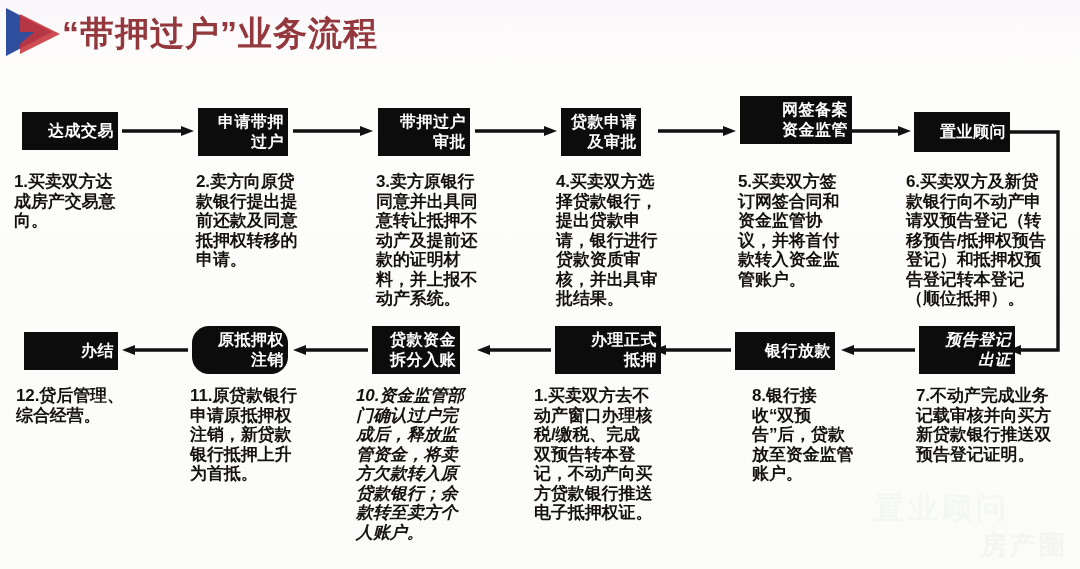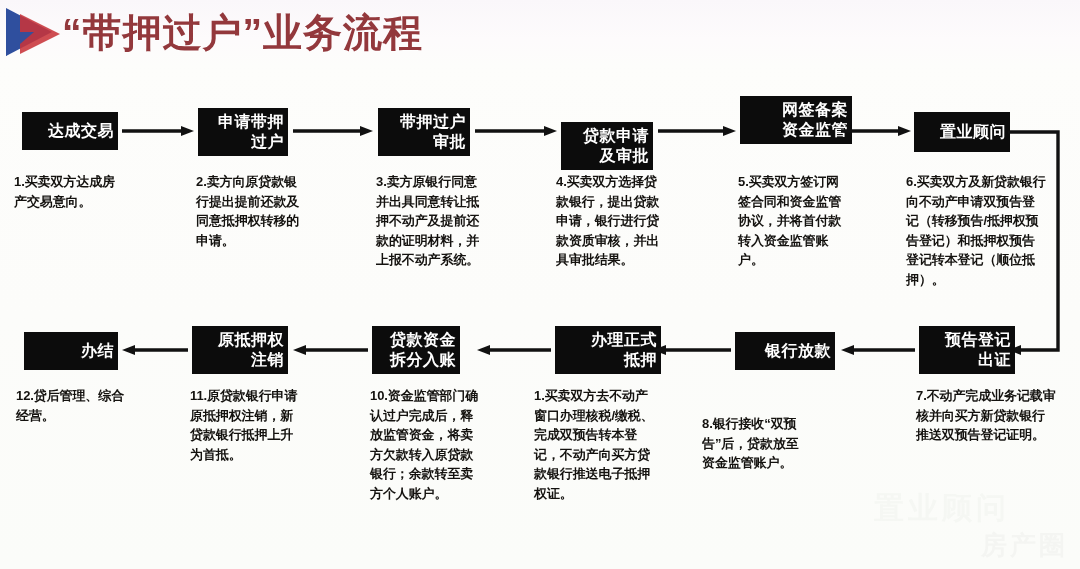--- a/index.html
+++ b/index.html
@@ -32,21 +32,21 @@
   #logo-mark {
     position: absolute;
     left: 4px; top: 6px;
     width: 58px; height: 56px;
   }
   #title-text {
     position: absolute;
     left: 62px; top: 8px;
     height: 50px;
     line-height: 50px;
-    font-size: 39px;
+    font-size: 34px;
     font-weight: bold;
     letter-spacing: 1px;
     color: #93383c;
     white-space: nowrap;
     text-shadow: 0 1px 0 rgba(255,255,255,0.6);
   }
 
   
   .node {
     position: absolute;
@@ -66,21 +66,21 @@
   }
   .node-title {
     display: block;
     width: 100%;
   }
 
   
   .desc {
     position: absolute;
     color: #14120f;
-    font-size: 13px;
+    font-size: 17px;
     line-height: 19.5px;
     font-weight: bold;
     letter-spacing: -0.1px;
     box-sizing: border-box;
     text-align: left;
     white-space: pre-wrap;
     word-break: break-all;
   }
 
   
@@ -140,21 +140,21 @@
   <div class="node" style="left:198px; top:108px; width:90px; height:48px;">
     <span class="node-title">申请带押
 过户</span>
   </div>
 
   <div class="node" style="left:378px; top:108px; width:92px; height:48px;">
     <span class="node-title">带押过户
 审批</span>
   </div>
 
-  <div class="node" style="left:561px; top:122px; width:92px; height:48px;">
+  <div class="node" style="left:561px; top:108px; width:80px; height:48px;">
     <span class="node-title">贷款申请
 及审批</span>
   </div>
 
   <div class="node" style="left:740px; top:96px; width:112px; height:48px;">
     <span class="node-title">网签备案
 资金监管</span>
   </div>
 
   <div class="node" style="left:914px; top:112px; width:96px; height:40px;">
@@ -203,40 +203,40 @@
   <div class="desc" style="left:196px; top:172px; width:108px;">2.卖方向原贷款银行提出提前还款及同意抵押权转移的申请。</div>
   <div class="desc" style="left:376px; top:172px; width:108px;">3.卖方原银行同意并出具同意转让抵押不动产及提前还款的证明材料，并上报不动产系统。</div>
   <div class="desc" style="left:556px; top:172px; width:112px;">4.买卖双方选择贷款银行，提出贷款申请，银行进行贷款资质审核，并出具审批结果。</div>
   <div class="desc" style="left:738px; top:172px; width:106px;">5.买卖双方签订网签合同和资金监管协议，并将首付款转入资金监管账户。</div>
   <div class="desc" style="left:906px; top:172px; width:140px;">6.买卖双方及新贷款银行向不动产申请双预告登记（转移预告/抵押权预告登记）和抵押权预告登记转本登记（顺位抵押）。</div>
 
   <div class="node" style="left:24px; top:332px; width:94px; height:38px;">
     <span class="node-title">办结</span>
   </div>
 
-  <div class="node" style="left:192px; top:326px; width:96px; height:48px;">
+  <div class="node" style="left:192px; top:326px; width:96px; height:48px;border-radius:17px;">
     <span class="node-title">原抵押权
 注销</span>
   </div>
 
   <div class="node" style="left:372px; top:326px; width:88px; height:48px;">
     <span class="node-title">贷款资金
 拆分入账</span>
   </div>
 
   <div class="node" style="left:555px; top:326px; width:106px; height:48px;padding-left:8px;">
     <span class="node-title">办理正式
 抵押</span>
   </div>
 
   <div class="node" style="left:735px; top:332px; width:100px; height:38px;">
     <span class="node-title">银行放款</span>
   </div>
 
-  <div class="node" style="left:919px; top:326px; width:96px; height:48px;">
+  <div class="node" style="left:919px; top:326px; width:96px; height:48px;font-style:italic;">
     <span class="node-title">预告登记
 出证</span>
   </div>
 
   <div class="arrow" style="left:841px; top:344px; width:74px;">
     <svg width="74" height="12" viewBox="0 0 74 12">
         <line x1="12" y1="6" x2="74" y2="6" stroke="#111" stroke-width="3.4"></line>
         <polygon points="0,6 13,1 13,11" fill="#111"></polygon>
       </svg>
   </div>
@@ -260,21 +260,21 @@
   </div>
   <div class="arrow" style="left:122px; top:344px; width:66px;">
     <svg width="66" height="12" viewBox="0 0 66 12">
         <line x1="12" y1="6" x2="66" y2="6" stroke="#111" stroke-width="3.4"></line>
         <polygon points="0,6 13,1 13,11" fill="#111"></polygon>
       </svg>
   </div>
 
   <div class="desc" style="left:16px; top:386px; width:118px;">12.贷后管理、综合经营。</div>
   <div class="desc" style="left:190px; top:386px; width:112px;">11.原贷款银行申请原抵押权注销，新贷款银行抵押上升为首抵。</div>
-  <div class="desc" style="left:370px; top:386px; width:112px;">10.资金监管部门确认过户完成后，释放监管资金，将卖方欠款转入原贷款银行；余款转至卖方个人账户。</div>
+  <div class="desc" style="left:356px; top:386px; width:112px;font-style:italic;">10.资金监管部门确认过户完成后，释放监管资金，将卖方欠款转入原贷款银行；余款转至卖方个人账户。</div>
   <div class="desc" style="left:534px; top:386px; width:120px;">1.买卖双方去不动产窗口办理核税/缴税、完成双预告转本登记，不动产向买方贷款银行推送电子抵押权证。</div>
-  <div class="desc" style="left:702px; top:386px; width:104px;margin-top:28px;">8.银行接收“双预告”后，贷款放至资金监管账户。</div>
+  <div class="desc" style="left:752px; top:386px; width:104px;">8.银行接收“双预告”后，贷款放至资金监管账户。</div>
   <div class="desc" style="left:916px; top:386px; width:140px;">7.不动产完成业务记载审核并向买方新贷款银行推送双预告登记证明。</div>
 
   <div id="watermark2">置业顾问</div>
   <div id="watermark">房产圈</div>
 
 </div>
 
 </body></html>

